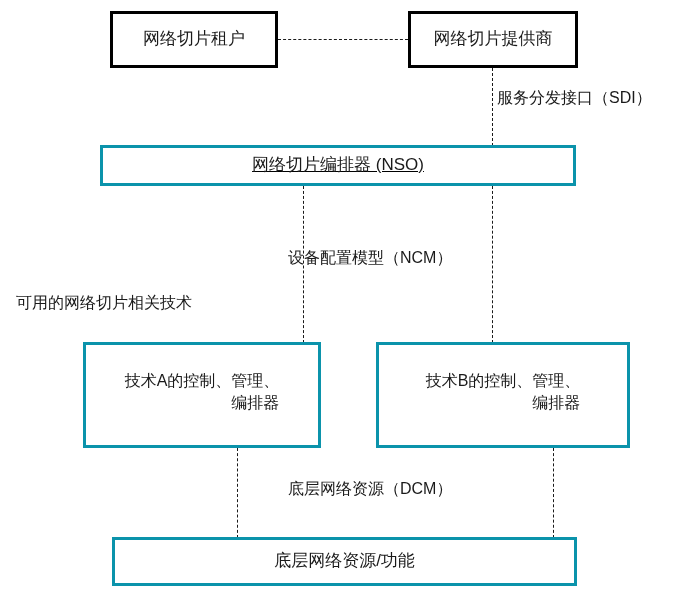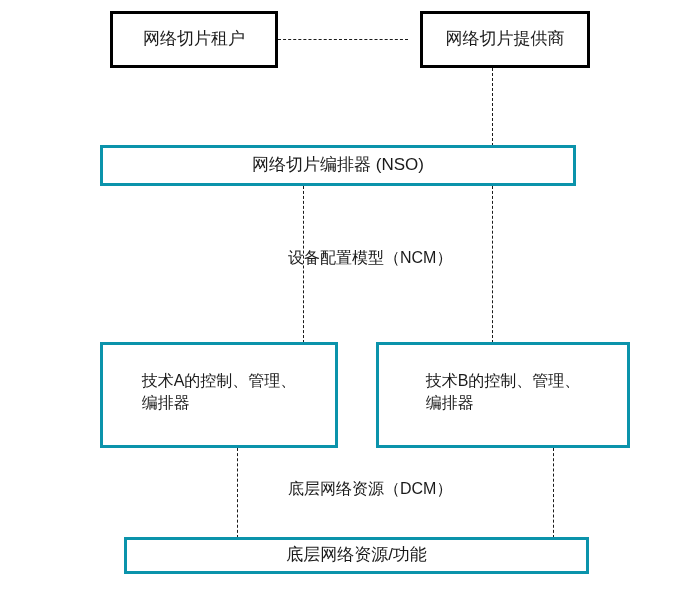--- a/index.html
+++ b/index.html
@@ -18,21 +18,21 @@
     background: #ffffff;
     overflow: hidden;
   }
   .box {
     position: absolute;
     box-sizing: border-box;
     background: #ffffff;
     display: flex;
     align-items: center;
     justify-content: center;
-    text-align: left;
+    text-align: right;
     line-height: 1.35;
   }
   .box-black {
     border: 3px solid #000000;
   }
   .box-teal {
     border: 3px solid #0b93ab;
   }
   .box-label {
     display: block;
@@ -80,41 +80,43 @@
   <div class="vline" style="left:492px; top:186px; height:157px;"></div>
 
   <div class="vline" style="left:237px; top:448px; height:90px;"></div>
 
   <div class="vline" style="left:553px; top:448px; height:90px;"></div>
 
   <div class="box box-black" style="left:110px; top:11px; width:168px; height:57px;">
     <span class="box-label">网络切片租户</span>
   </div>
 
-  <div class="box box-black" style="left:408px; top:11px; width:170px; height:57px;margin-left:12px;">
+  <div class="box box-black" style="left:408px; top:11px; width:170px; height:57px;">
     <span class="box-label">网络切片提供商</span>
   </div>
 
-  <div class="box box-teal" style="left:100px; top:145px; width:476px; height:41px;">
+  <div class="box box-teal" style="left:100px; top:145px; width:476px; height:41px;text-decoration:underline;">
     <span class="box-label">网络切片编排器 (NSO)</span>
   </div>
 
-  <div class="box box-teal box-tech" style="left:100px; top:342px; width:238px; height:106px;">
+  <div class="box box-teal box-tech" style="left:83px; top:342px; width:238px; height:106px;">
     <span class="box-label">技术A的控制、管理、
 编排器</span>
   </div>
 
   <div class="box box-teal box-tech" style="left:376px; top:342px; width:254px; height:106px;">
     <span class="box-label">技术B的控制、管理、
 编排器</span>
   </div>
 
-  <div class="box box-teal" style="left:124px; top:537px; width:465px; height:37px;">
+  <div class="box box-teal" style="left:112px; top:537px; width:465px; height:49px;">
     <span class="box-label">底层网络资源/功能</span>
   </div>
 
+  <div class="free-label" style="left:497px; top:88px;">服务分发接口（SDI）</div>
 
   <div class="free-label" style="left:288px; top:248px;">设备配置模型（NCM）</div>
 
+  <div class="free-label" style="left:16px; top:293px;">可用的网络切片相关技术</div>
 
   <div class="free-label" style="left:288px; top:479px;">底层网络资源（DCM）</div>
 
 </div>
 
 </body></html>

